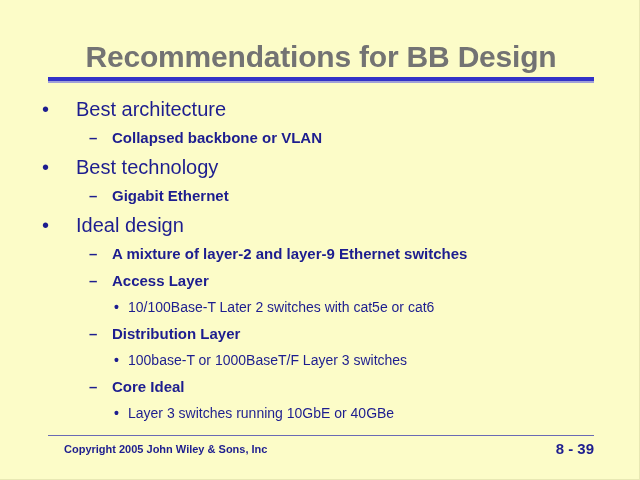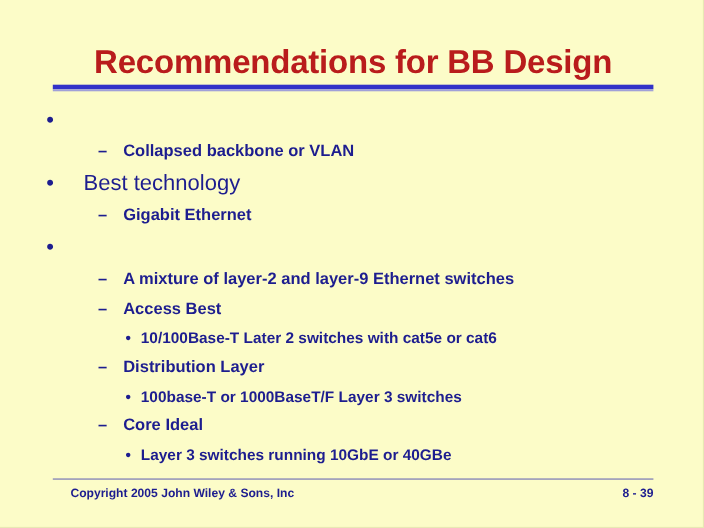--- a/index.html
+++ b/index.html
@@ -26,21 +26,21 @@
   
   #title-block {
     position: absolute;
     left: 48px;
     top: 40px;
     width: 546px;
   }
   #slide-title {
     font-size: 30px;
     font-weight: bold;
-    color: #b91c1c;
+    color: #737373;
     letter-spacing: -0.2px;
     text-align: center;
     line-height: 34px;
     white-space: nowrap;
   }
   #title-rule {
     margin-top: 3px;
     height: 4px;
     background: #3232c8;
     position: relative;
@@ -118,21 +118,21 @@
   }
   .lvl3 .marker {
     left: 114px;
     font-size: 14px;
     font-weight: bold;
     line-height: 21px;
   }
   .lvl3 .btext {
     margin-left: 128px;
     font-size: 14px;
-    font-weight: bold;
+    font-weight: normal;
     line-height: 21px;
   }
 
   
   #footer-rule {
     position: absolute;
     left: 48px;
     top: 435px;
     width: 546px;
     height: 1px;
@@ -153,63 +153,65 @@
     text-align: left;
     font-size: 11px;
     font-weight: bold;
     color: #1d1d8f;
     line-height: 16px;
   }
   #footer-pagenum {
     position: absolute;
     right: 0;
     top: 0;
-    font-size: 11px;
+    font-size: 15px;
     font-weight: bold;
     color: #1d1d8f;
     line-height: 16px;
   }
 </style>
 </head>
 <body>
 
 <div id="slide">
 
   <div id="title-block">
     <div id="slide-title">Recommendations for BB Design</div>
     <div id="title-rule"></div>
   </div>
 
   <div id="body">
 
   <div class="bullet-row lvl1">
         <span class="marker">•</span>
+        <span class="btext">Best architecture</span>
       </div>
       <div class="bullet-row lvl2">
         <span class="marker">–</span>
         <span class="btext">Collapsed backbone or VLAN</span>
       </div>
       <div class="bullet-row lvl1">
         <span class="marker">•</span>
         <span class="btext">Best technology</span>
       </div>
       <div class="bullet-row lvl2">
         <span class="marker">–</span>
         <span class="btext">Gigabit Ethernet</span>
       </div>
       <div class="bullet-row lvl1">
         <span class="marker">•</span>
+        <span class="btext">Ideal design</span>
       </div>
       <div class="bullet-row lvl2">
         <span class="marker">–</span>
         <span class="btext">A mixture of layer-2 and layer-9 Ethernet switches</span>
       </div>
       <div class="bullet-row lvl2">
         <span class="marker">–</span>
-        <span class="btext">Access Best</span>
+        <span class="btext">Access Layer</span>
       </div>
       <div class="bullet-row lvl3">
         <span class="marker">•</span>
         <span class="btext">10/100Base-T Later 2 switches with cat5e or cat6</span>
       </div>
       <div class="bullet-row lvl2">
         <span class="marker">–</span>
         <span class="btext">Distribution Layer</span>
       </div>
       <div class="bullet-row lvl3">

